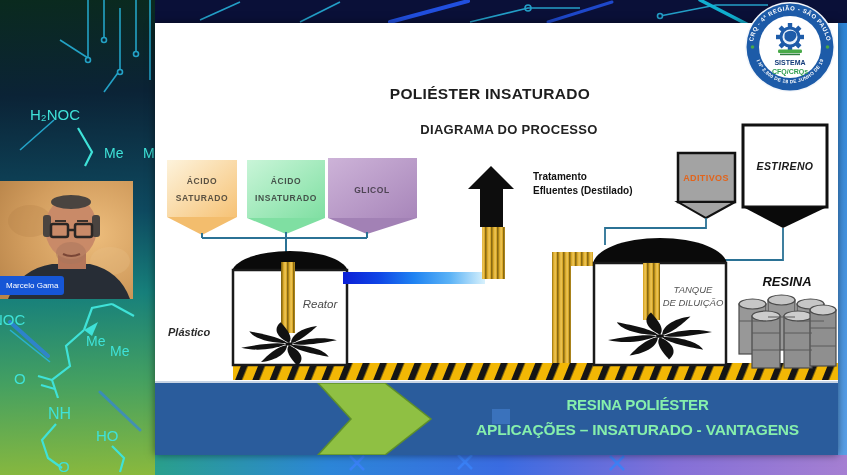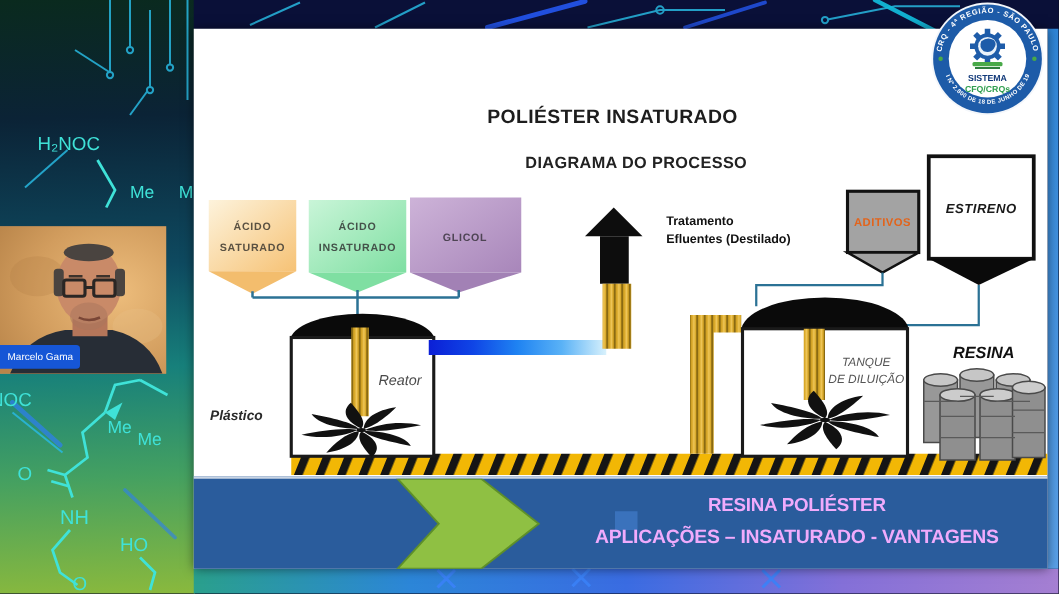--- a/index.html
+++ b/index.html
@@ -22,21 +22,21 @@
   
   .slide{left:155px;top:23px;width:683px;height:432px;background:#ffffff;box-shadow:0 0 8px rgba(0,0,0,.5);}
   .slide-title{left:0;top:62px;width:670px;text-align:center;font-size:15.5px;font-weight:bold;
     letter-spacing:.3px;color:#1d1d1d;}
   .slide-subtitle{left:0;top:99px;width:650px;text-align:center;font-size:13px;font-weight:bold;
     letter-spacing:.3px;color:#222;margin-left:29px;}
   .diagram{left:0;top:0;width:683px;height:358px;}
   
   .banner{left:0;top:358px;width:683px;height:74px;background:#2a5c9c;border-top:2px solid #c8d4e4;box-sizing:border-box;}
   .banner-chevron{left:0;top:0;width:683px;height:72px;}
-  .banner-text{left:285px;top:10px;width:395px;text-align:center;color:#f0abfc;font-weight:bold;}
+  .banner-text{left:285px;top:10px;width:395px;text-align:center;color:#86efac;font-weight:bold;}
   .banner-line1{font-size:15px;letter-spacing:-.2px;line-height:24px;}
   .banner-line2{font-size:15.5px;letter-spacing:-.2px;line-height:26px;}
   .banner-square{left:337px;top:26px;width:18px;height:15px;background:#3a72bc;}
   
   .seal{left:744px;top:1px;width:92px;height:92px;}
   
   svg text{font-family:"Liberation Sans",sans-serif;}
 </style>
 </head>
 <body>

